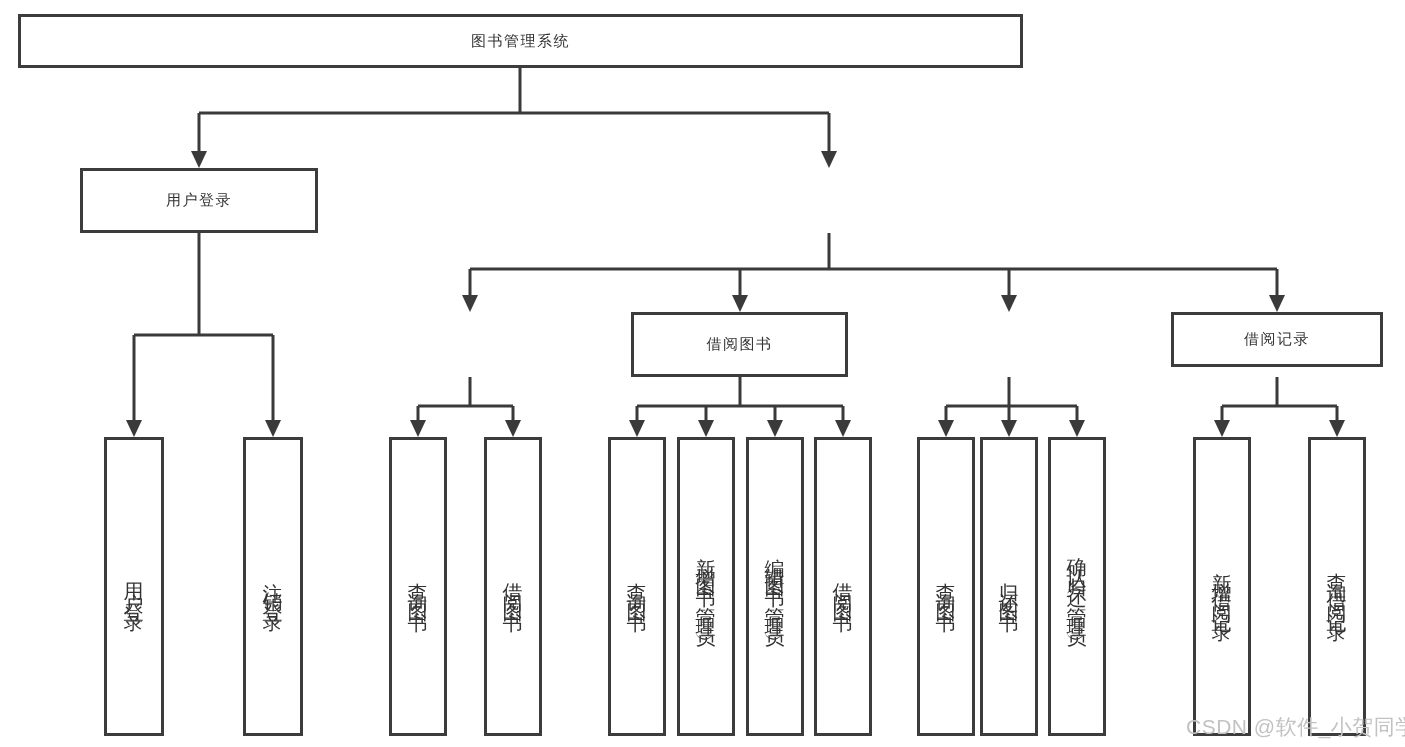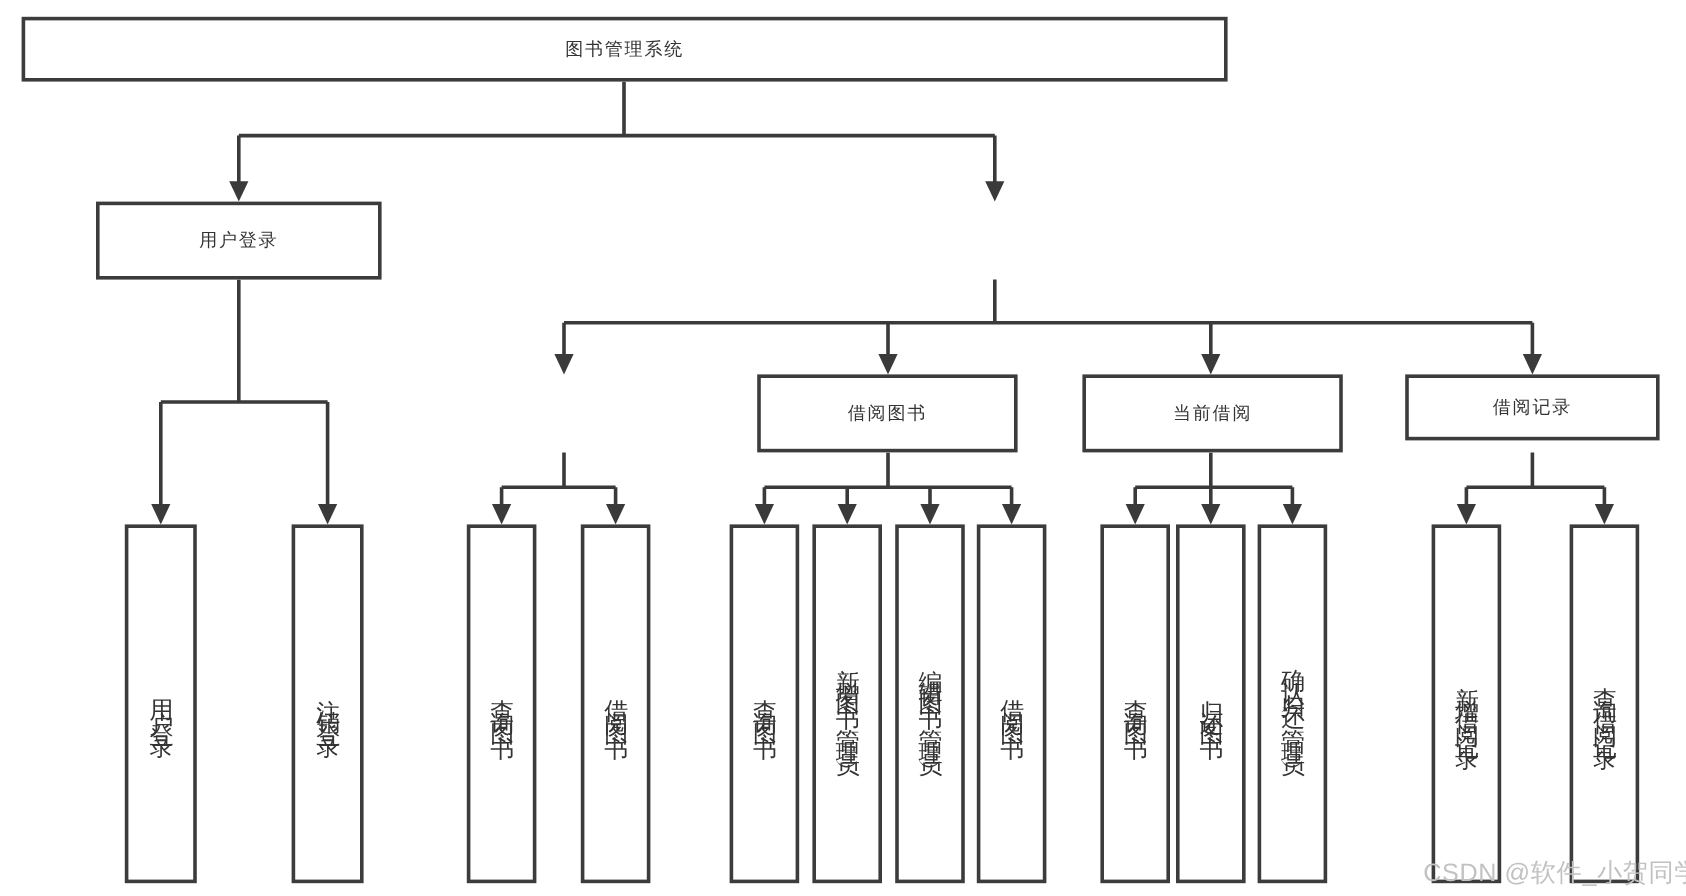--- a/index.html
+++ b/index.html
@@ -96,23 +96,20 @@
     <span class="hlabel">图书管理系统</span>
   </div>
 
   <div class="box" style="left:80px;top:168px;width:238px;height:65px">
     <span class="hlabel">用户登录</span>
   </div>
 
   <div class="box" style="left:631px;top:312px;width:217px;height:65px">
     <span class="hlabel">借阅图书</span>
   </div>
-  <div class="box" style="left:902px;top:312px;width:217px;height:65px">
-    <span class="hlabel">当前借阅</span>
-  </div>
   <div class="box" style="left:1171px;top:312px;width:212px;height:55px">
     <span class="hlabel">借阅记录</span>
   </div>
 
   <div class="box" style="left:104px;top:437px;width:60px;height:299px">
     <span class="vlabel">用户登录</span>
   </div>
   <div class="box" style="left:243px;top:437px;width:60px;height:299px">
     <span class="vlabel">注销登录</span>
   </div>

